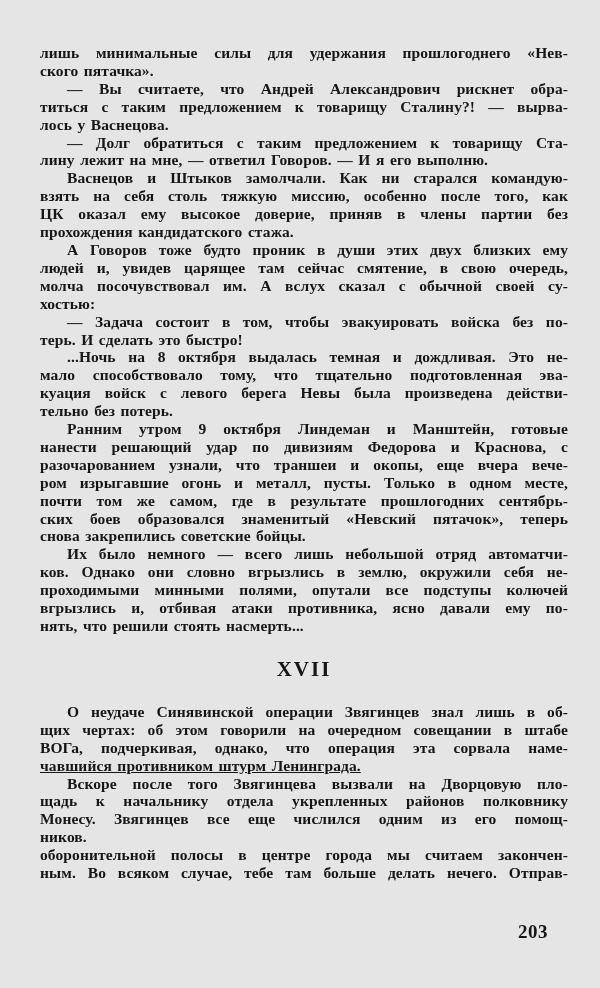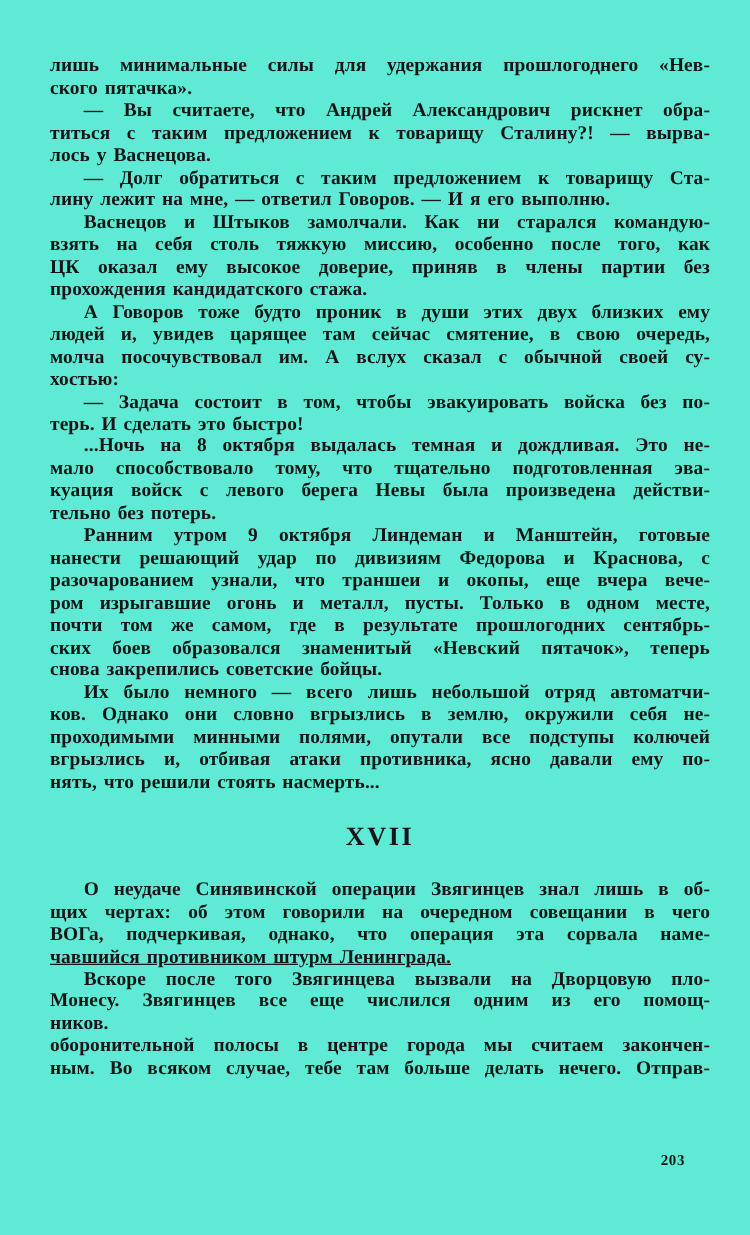--- a/index.html
+++ b/index.html
@@ -46,30 +46,30 @@
     text-align: center;
     font-size: 21px;
     font-weight: bold;
     letter-spacing: 2px;
     color: #161616;
   }
   .page-number {
     position: absolute;
     top: 921px;
     right: 52px;
-    font-size: 12px;
+    font-size: 19px;
     font-weight: bold;
     color: #161616;
     letter-spacing: 0.5px;
   }
 </style>
 </head>
 <body>
 
-<div class="page" style="background: #5eead4;">
+<div class="page" style="background: #e5e5e5;">
   <div class="text-block">
     <div id="before-heading">
         <div class="para">
           <div class="line fill" style="color: rgb(22, 22, 22);">лишь минимальные силы для удержания прошлогоднего «Нев-</div>
           <div class="line" style="color: rgb(22, 22, 22);">ского пятачка».</div>
         </div>
         <div class="para">
           <div class="line fill indent" style="color: rgb(22, 22, 22);">— Вы считаете, что Андрей Александрович рискнет обра-</div>
           <div class="line fill" style="color: rgb(22, 22, 22);">титься с таким предложением к товарищу Сталину?! — вырва-</div>
           <div class="line" style="color: rgb(22, 22, 22);">лось у Васнецова.</div>
@@ -114,26 +114,27 @@
           <div class="line fill" style="color: rgb(22, 22, 22);">ков. Однако они словно вгрызлись в землю, окружили себя не-</div>
           <div class="line fill" style="color: rgb(22, 22, 22);">проходимыми минными полями, опутали все подступы колючей</div>
           <div class="line fill" style="color: rgb(22, 22, 22);">вгрызлись и, отбивая атаки противника, ясно давали ему по-</div>
           <div class="line" style="color: rgb(22, 22, 22);">нять, что решили стоять насмерть...</div>
         </div>
       </div>
     <div class="chapter-heading" style="color: rgb(22, 22, 22);">XVII</div>
     <div id="after-heading">
         <div class="para">
           <div class="line fill indent" style="color: rgb(22, 22, 22);">О неудаче Синявинской операции Звягинцев знал лишь в об-</div>
-          <div class="line fill" style="color: rgb(22, 22, 22);">щих чертах: об этом говорили на очередном совещании в чего</div>
+          <div class="line fill" style="color: rgb(22, 22, 22);">щих чертах: об этом говорили на очередном совещании в штабе</div>
           <div class="line fill" style="color: rgb(22, 22, 22);">ВОГа, подчеркивая, однако, что операция эта сорвала наме-</div>
           <div class="line" style="color: rgb(22, 22, 22); text-decoration: underline;">чавшийся противником штурм Ленинграда.</div>
         </div>
         <div class="para">
           <div class="line fill indent" style="color: rgb(22, 22, 22);">Вскоре после того Звягинцева вызвали на Дворцовую пло-</div>
+          <div class="line fill" style="color: rgb(22, 22, 22);">щадь к начальнику отдела укрепленных районов полковнику</div>
           <div class="line fill" style="color: rgb(22, 22, 22);">Монесу. Звягинцев все еще числился одним из его помощ-</div>
           <div class="line" style="color: rgb(22, 22, 22);">ников.</div>
         </div>
         <div class="para">
           <div class="line fill" style="color: rgb(22, 22, 22);">оборонительной полосы в центре города мы считаем закончен-</div>
           <div class="line fill" style="color: rgb(22, 22, 22);">ным. Во всяком случае, тебе там больше делать нечего. Отправ-</div>
         </div>
       </div>
   </div>
   <div class="page-number" style="color: rgb(22, 22, 22);">203</div>

